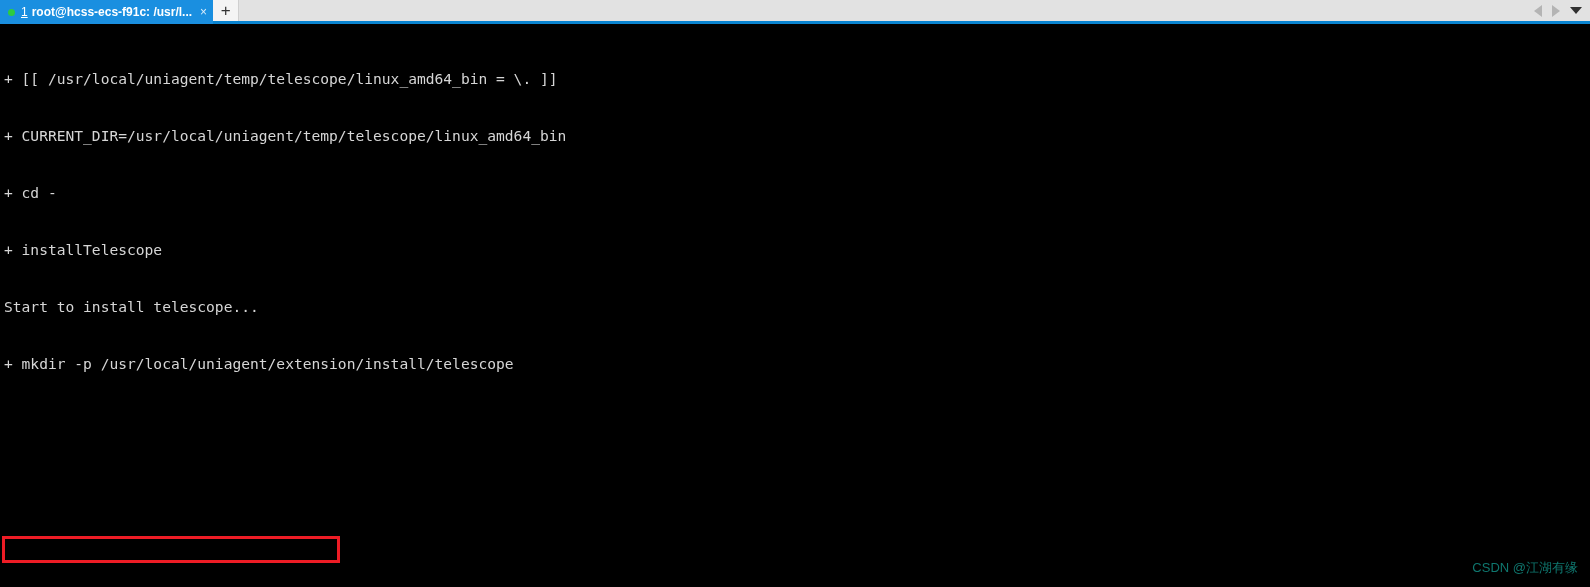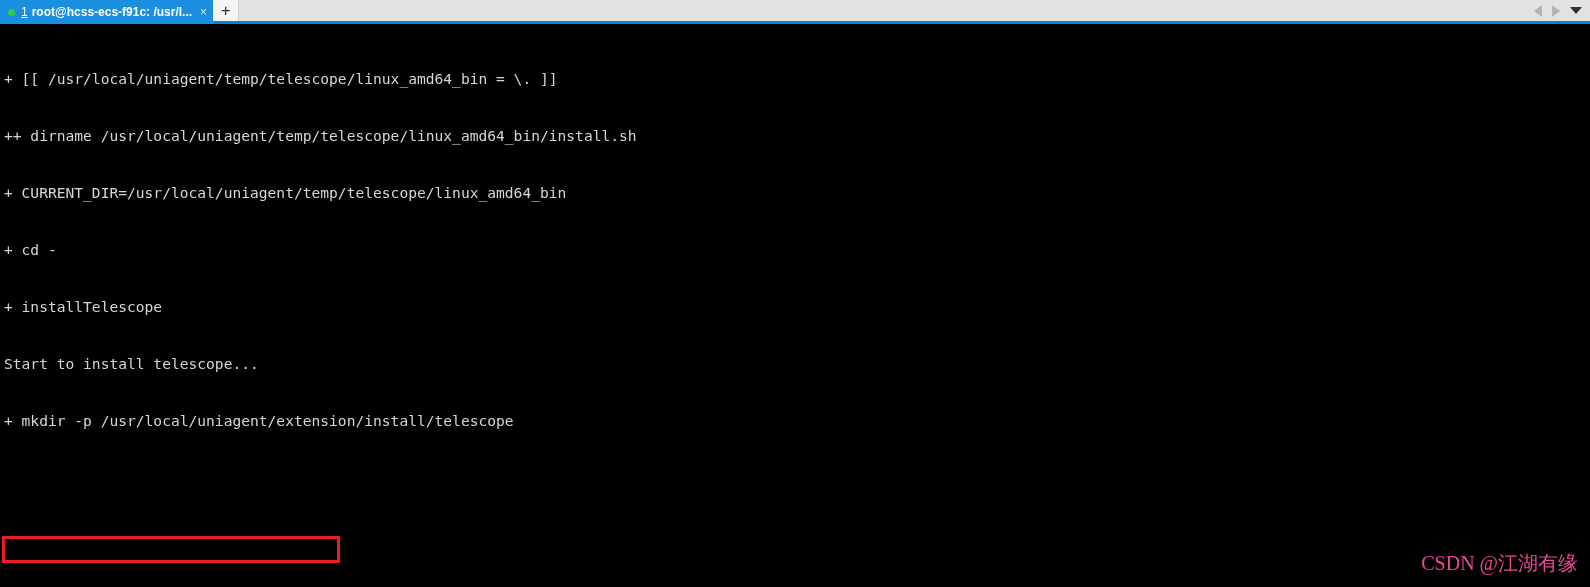--- a/index.html
+++ b/index.html
@@ -135,23 +135,23 @@
     border: 3px solid #ee1c25;
     box-sizing: border-box;
     pointer-events: none;
   }
 
   
   .watermark {
     position: absolute;
     right: 12px;
     bottom: 10px;
-    color: #ec4899;
-    font-family: Liberation Serif, serif;
-    font-size: 20px;
+    color: #0f766e;
+    font-family: Liberation Sans, sans-serif;
+    font-size: 13px;
     white-space: nowrap;
   }
 </style>
 </head>
 <body>
 
 <div id="app">
 
   <div class="tabbar">
     <div class="tab">
@@ -164,21 +164,20 @@
     <div class="tabbar-spacer"></div>
     <div class="tabbar-right">
       <span class="arrow-btn arrow-left"></span>
       <span class="arrow-btn arrow-right"></span>
       <span class="caret-down"></span>
     </div>
   </div>
 
   <div class="terminal">
     <div class="line">+ [[ /usr/local/uniagent/temp/telescope/linux_amd64_bin = \. ]]</div>
-    <div class="line">++ dirname /usr/local/uniagent/temp/telescope/linux_amd64_bin/install.sh</div>
     <div class="line">+ CURRENT_DIR=/usr/local/uniagent/temp/telescope/linux_amd64_bin</div>
     <div class="line">+ cd -</div>
     <div class="line">+ installTelescope</div>
     <div class="line">Start to install telescope...</div>
     <div class="line">+ mkdir -p /usr/local/uniagent/extension/install/telescope</div>
     
     
     
     
     

